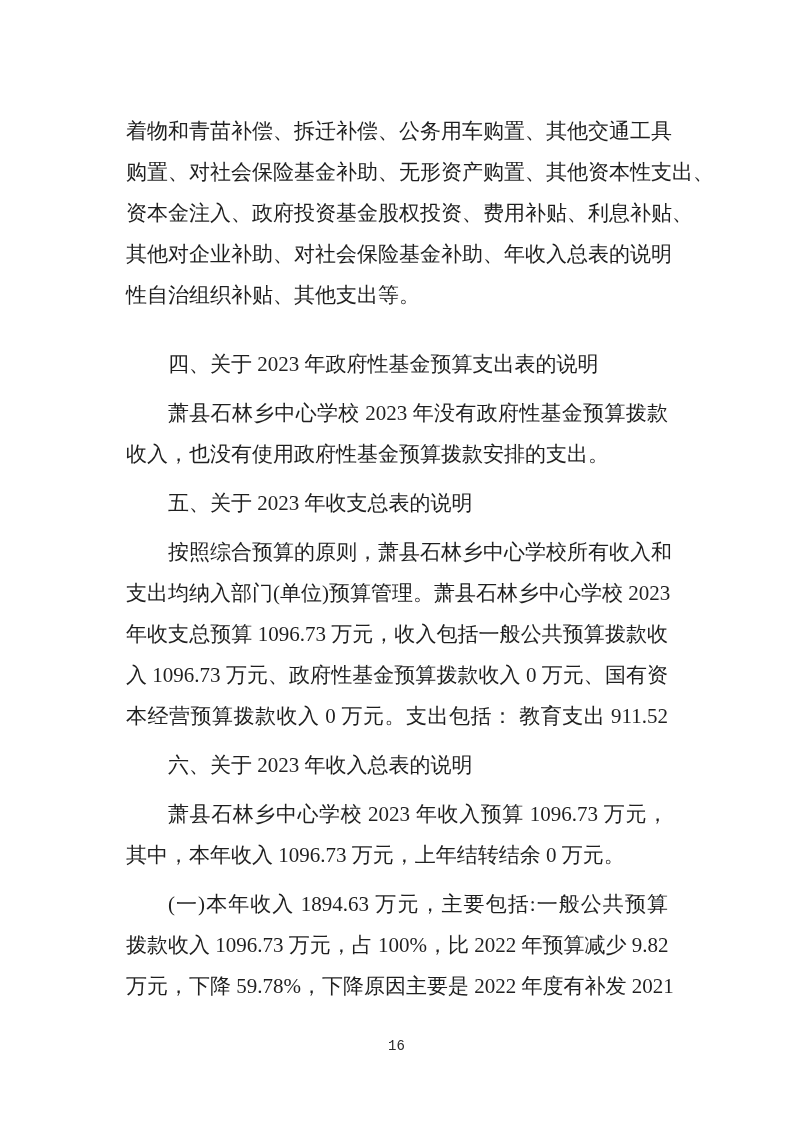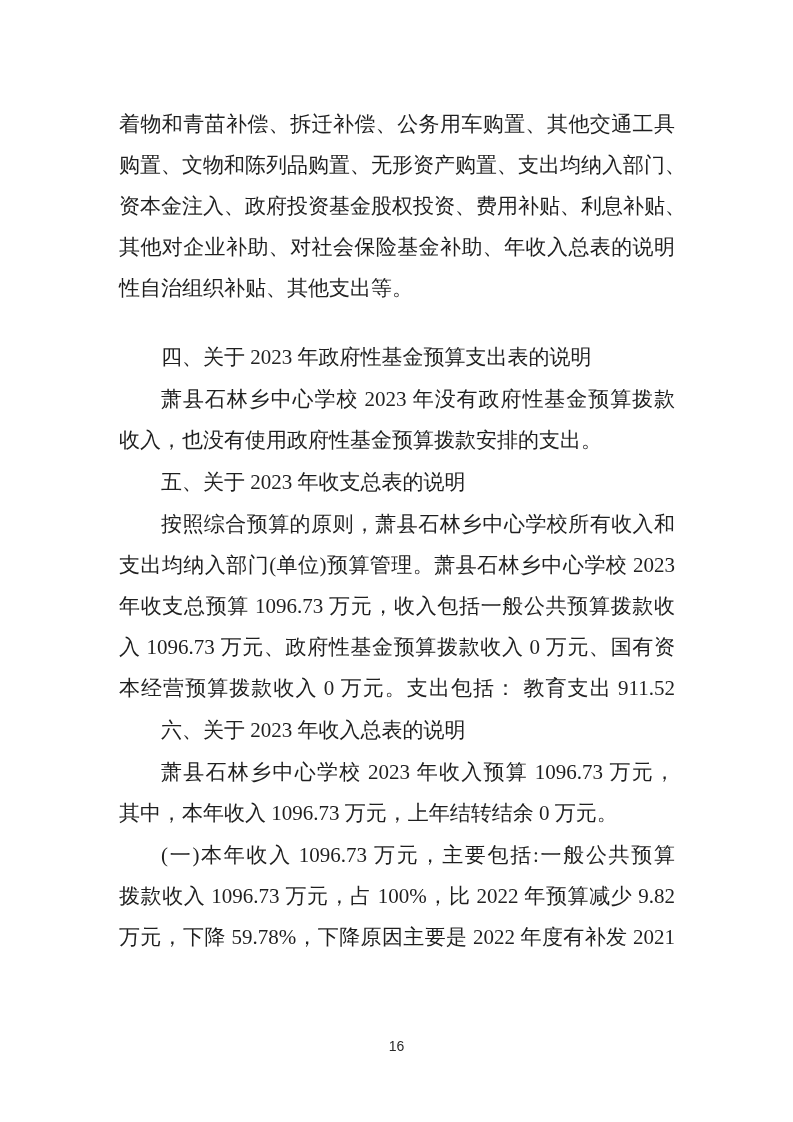--- a/index.html
+++ b/index.html
@@ -18,21 +18,21 @@
     position: absolute;
     left: 118px;
     top: 103px;
     width: 558px;
     font-family: "Liberation Serif", serif;
     font-size: 21px;
     line-height: 41px;
     color: #1f1f1f;
   }
   .para {
-    margin: 1px;
+    margin: 8px;
     padding: 0;
   }
   .para.gap-before {
     margin-top: 28px;
   }
   .line {
     white-space: nowrap;
     text-align: justify;
     text-align-last: left;
     height: 41px;
@@ -42,33 +42,33 @@
   }
   .line.indent {
     text-indent: 42px;
   }
   .page-number {
     position: absolute;
     top: 1038px;
     left: 0;
     width: 100%;
     text-align: center;
-    font-family: Liberation Sans, sans-serif;
+    font-family: Liberation Mono, monospace;
     font-size: 14px;
     color: #2a2a2a;
   }
 </style>
 </head>
 <body>
 
 <div class="page">
   <div class="doc-body" id="doc-body">
       <div class="para">
         <div class="line stretch">着物和青苗补偿、拆迁补偿、公务用车购置、其他交通工具</div>
-        <div class="line stretch">购置、文物和陈列品购置、无形资产购置、支出均纳入部门、</div>
+        <div class="line stretch">购置、对社会保险基金补助、无形资产购置、其他资本性支出、</div>
         <div class="line stretch">资本金注入、政府投资基金股权投资、费用补贴、利息补贴、</div>
         <div class="line stretch">其他对企业补助、对社会保险基金补助、年收入总表的说明</div>
         <div class="line">性自治组织补贴、其他支出等。</div>
       </div>
       <div class="para gap-before">
         <div class="line indent">四、关于 2023 年政府性基金预算支出表的说明</div>
       </div>
       <div class="para">
         <div class="line indent stretch">萧县石林乡中心学校 2023 年没有政府性基金预算拨款</div>
         <div class="line">收入，也没有使用政府性基金预算拨款安排的支出。</div>
@@ -84,19 +84,19 @@
         <div class="line stretch">本经营预算拨款收入 0 万元。支出包括： 教育支出 911.52</div>
       </div>
       <div class="para">
         <div class="line indent">六、关于 2023 年收入总表的说明</div>
       </div>
       <div class="para">
         <div class="line indent stretch">萧县石林乡中心学校 2023 年收入预算 1096.73 万元，</div>
         <div class="line">其中，本年收入 1096.73 万元，上年结转结余 0 万元。</div>
       </div>
       <div class="para">
-        <div class="line indent stretch">(一)本年收入 1096.73 万元，主要包括:一般公共预算</div>
+        <div class="line indent stretch">(一)本年收入 1894.63 万元，主要包括:一般公共预算</div>
         <div class="line stretch">拨款收入 1096.73 万元，占 100%，比 2022 年预算减少 9.82</div>
         <div class="line stretch">万元，下降 59.78%，下降原因主要是 2022 年度有补发 2021</div>
       </div>
     </div>
   <div class="page-number">16</div>
 </div>
 
 </body></html>

